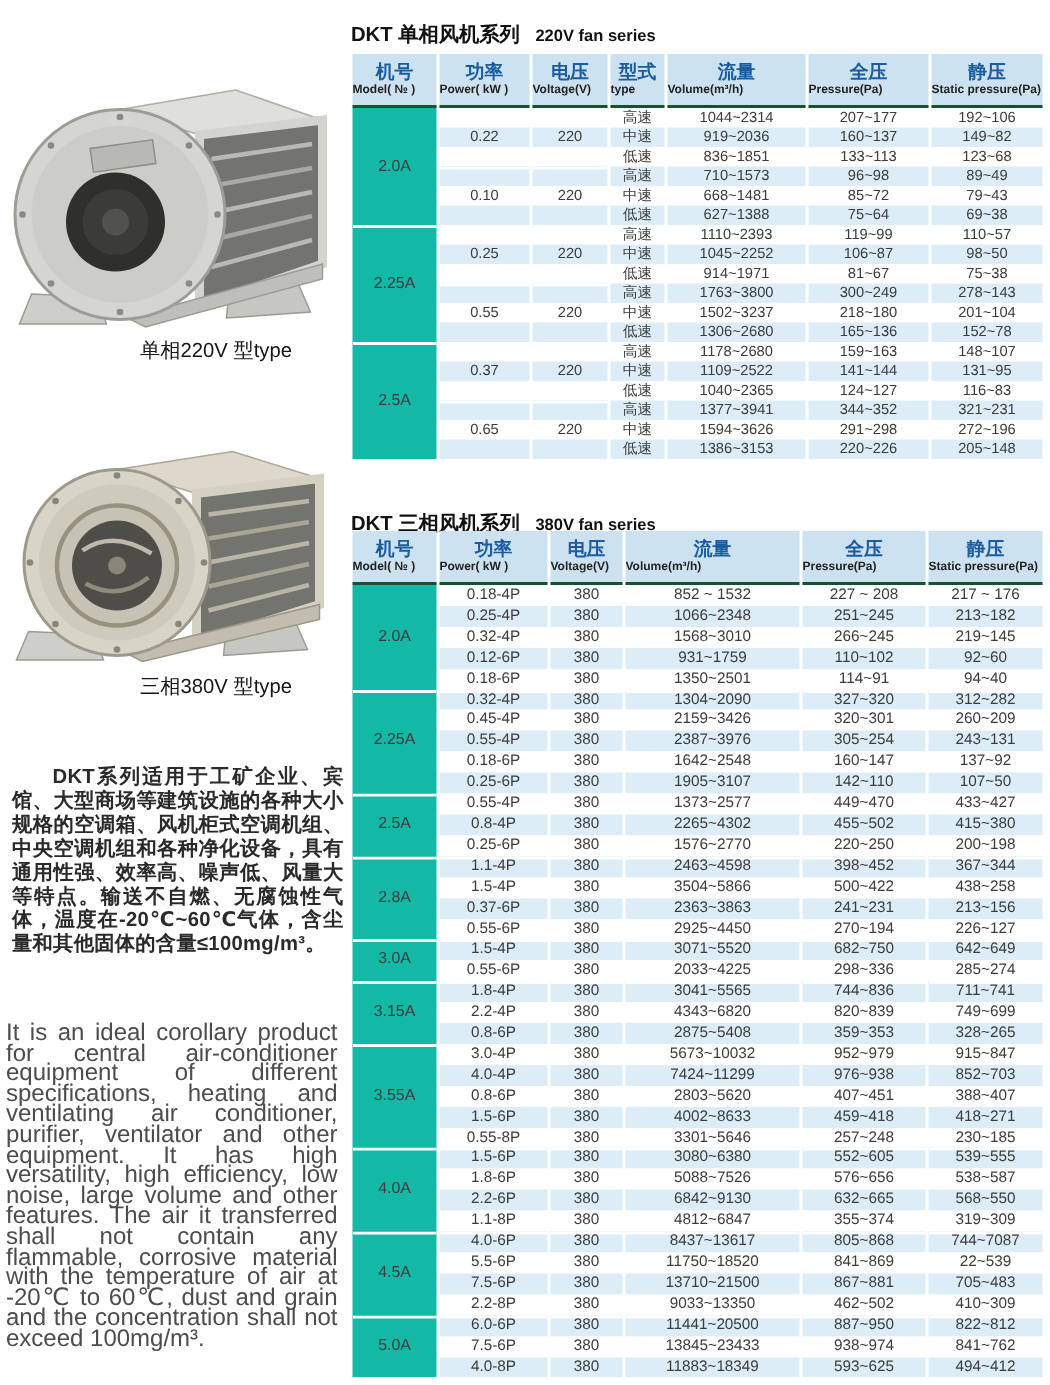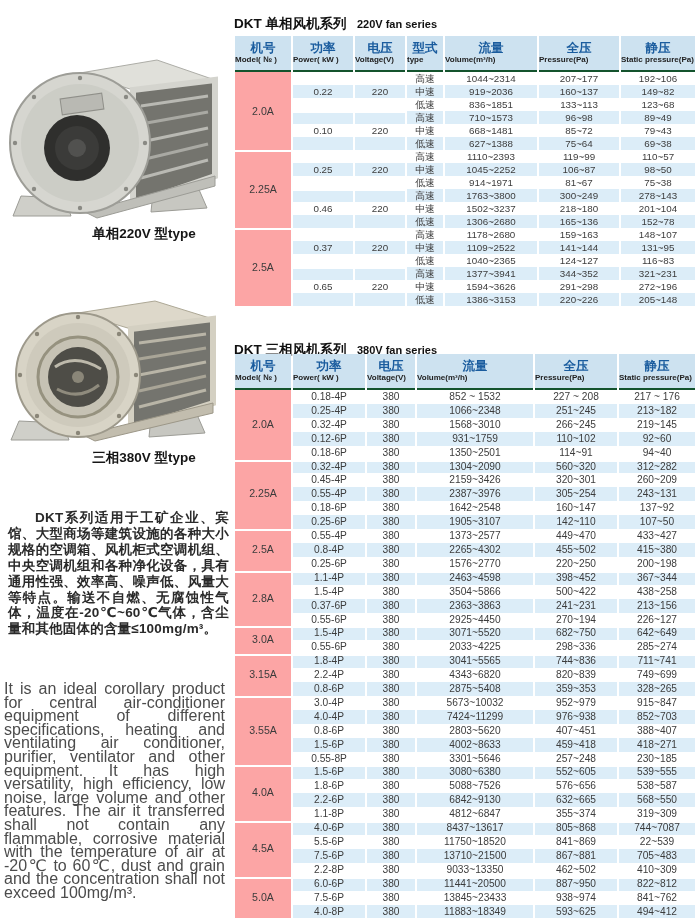--- a/index.html
+++ b/index.html
@@ -6,21 +6,21 @@
   body{width:700px;height:923px;overflow:hidden;position:relative;
        font-family:"Liberation Sans","DejaVu Sans",sans-serif;color:#3c3c3c;}
   .page{position:absolute;inset:0;background:#fff;}
 
   
   .left-panel{position:absolute;left:0;top:0;width:233px;height:923px;}
   .photo{position:absolute;left:5px;width:222px;}
   .photo1{top:48px;height:172px;}
   .photo2{top:293px;height:150px;}
   .caption{position:absolute;left:0;width:233px;box-sizing:border-box;padding-left:55px;
-           text-align:center;font-size:13.5px;font-weight:bold;color:#151515;}
+           text-align:center;font-size:13.5px;font-weight:normal;color:#151515;}
   .caption1{top:225px;}
   .caption2{top:449px;}
   .cn-text{position:absolute;left:8px;top:510px;width:221px;margin:0;
            font-size:13.5px;font-weight:bold;color:#2a2a2a;line-height:15.9px;
            text-align:justify;text-indent:2em;letter-spacing:0.2px;}
   .en-text{position:absolute;left:4px;top:682px;width:221px;margin:0;
            font-size:16px;color:#4c4c4c;line-height:13.6px;text-align:justify;}
 
   
   .right-panel{position:absolute;left:233px;top:0;width:466px;height:923px;}
@@ -38,21 +38,21 @@
   .spec th{background:#cde2f0;border-bottom:2px solid #14532d;height:32px;
            vertical-align:middle;padding:1px 0;overflow:hidden;}
   .hcn{font-size:12.5px;font-weight:bold;color:#1a5c9e;line-height:14px;text-align:center;}
   .hen{font-size:8px;color:#222;line-height:10px;text-align:left;white-space:nowrap;}
 
   .spec td{padding:0;text-align:center;vertical-align:middle;
            white-space:nowrap;overflow:hidden;background:#fff;}
   #table1 td{height:13px;line-height:13px;font-size:9.8px;}
   #table2 td{height:13.9px;line-height:13.9px;font-size:10.2px;}
   td.alt{background:#dcedf8;}
-  td.model{background:#fca5a5;font-size:10.6px !important;color:#3c3c3c;}
+  td.model{background:#14b8a6;font-size:10.6px !important;color:#3c3c3c;}
   td.gsep{box-shadow:inset 0 2px 0 0 #ffffff;}
   td.speed{font-size:9.6px;}
 </style>
 </head>
 <body>
 
 <div class="page">
 
   <div class="left-panel">
 
@@ -261,21 +261,21 @@
           </tr>
           <tr>
             <td class="num alt gsep"></td>
             <td class="num alt gsep"></td>
             <td class="speed alt">高速</td>
             <td class="num alt">1763~3800</td>
             <td class="num alt">300~249</td>
             <td class="num alt">278~143</td>
           </tr>
           <tr>
-            <td class="num">0.46</td>
+            <td class="num">0.55</td>
             <td class="num">220</td>
             <td class="speed">中速</td>
             <td class="num">1502~3237</td>
             <td class="num">218~180</td>
             <td class="num">201~104</td>
           </tr>
           <tr>
             <td class="num alt"></td>
             <td class="num alt"></td>
             <td class="speed alt">低速</td>
@@ -411,21 +411,21 @@
             <td class="num">380</td>
             <td class="num">1350~2501</td>
             <td class="num">114~91</td>
             <td class="num">94~40</td>
           </tr>
           <tr>
             <td class="model gsep" rowspan="5">2.25A</td>
             <td class="num alt gsep">0.32-4P</td>
             <td class="num alt gsep">380</td>
             <td class="num alt gsep">1304~2090</td>
-            <td class="num alt gsep">560~320</td>
+            <td class="num alt gsep">327~320</td>
             <td class="num alt gsep">312~282</td>
           </tr>
           <tr>
             <td class="num">0.45-4P</td>
             <td class="num">380</td>
             <td class="num">2159~3426</td>
             <td class="num">320~301</td>
             <td class="num">260~209</td>
           </tr>
           <tr>

